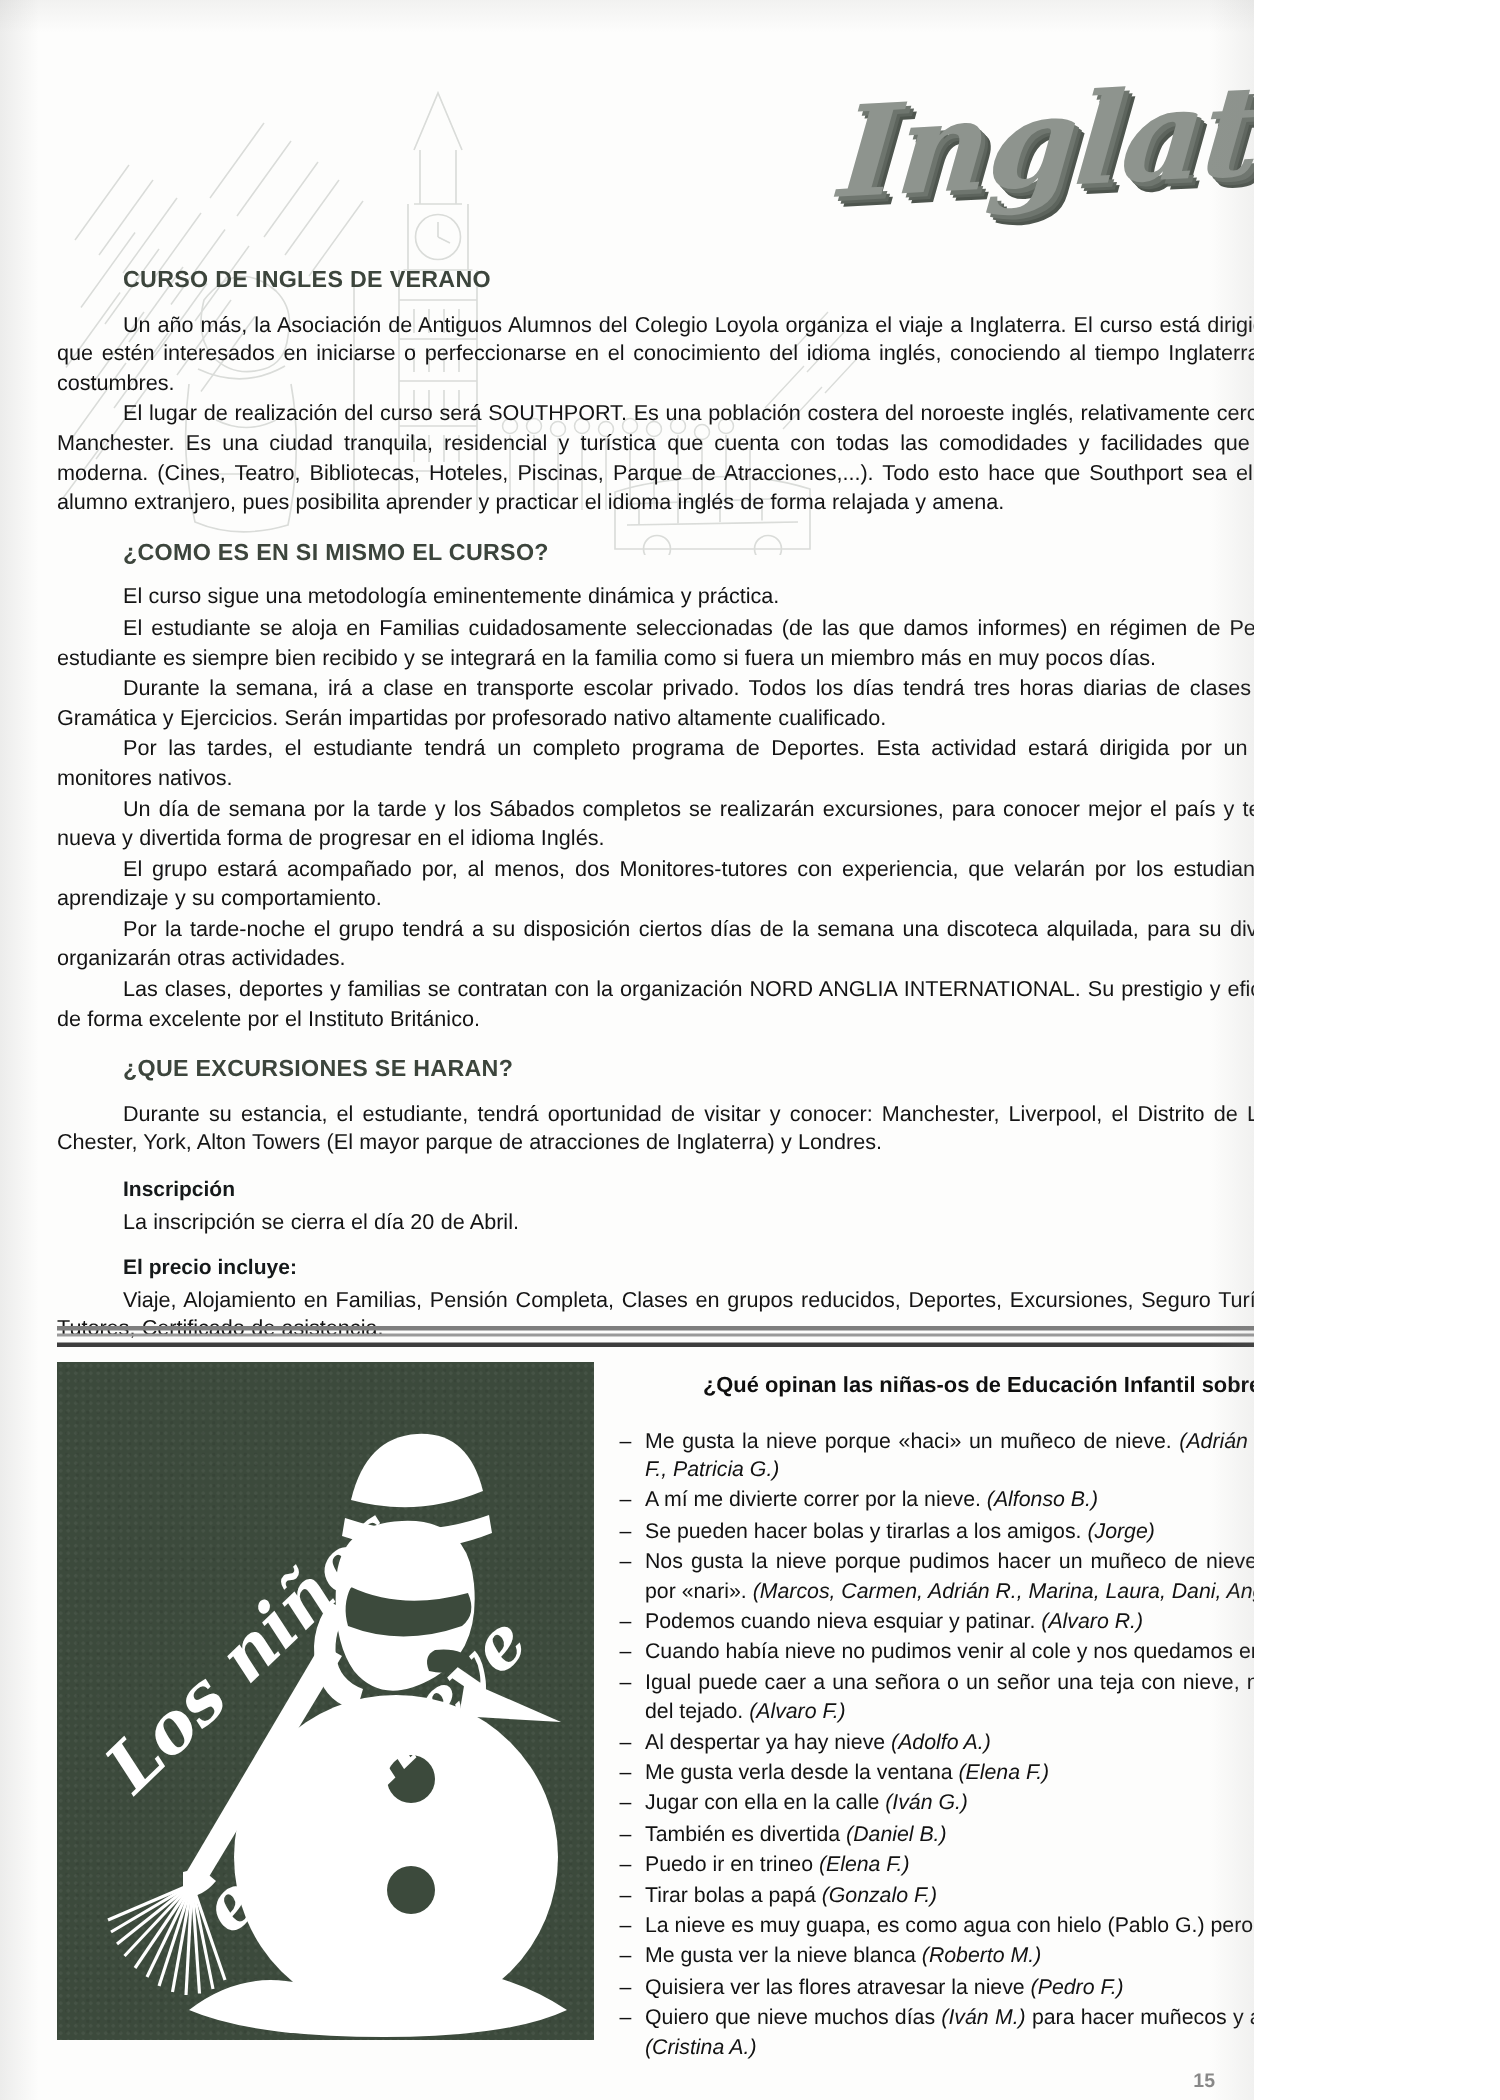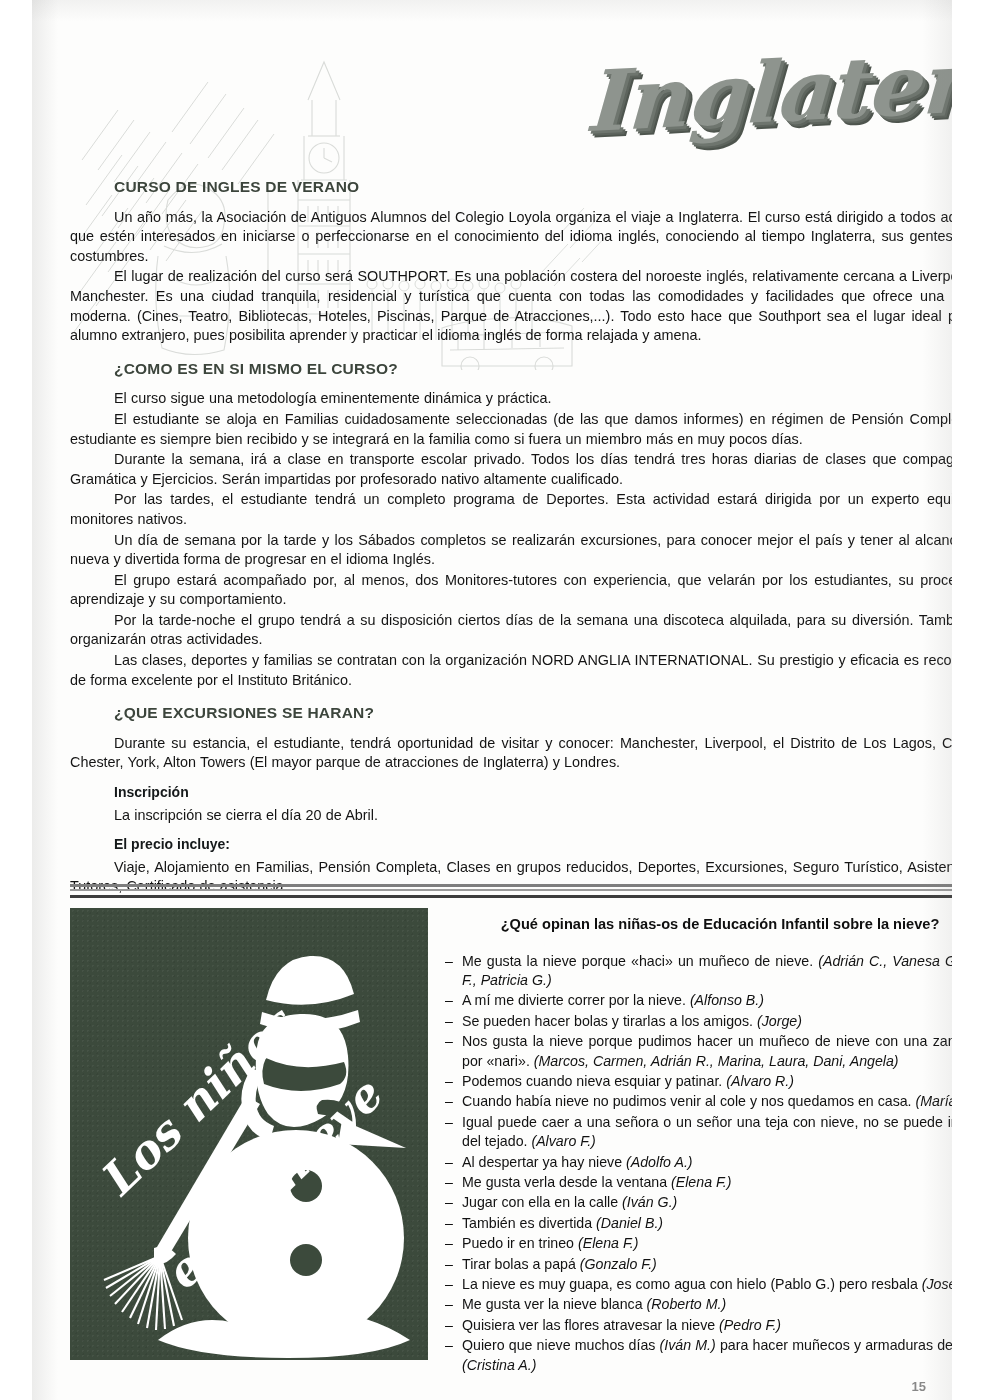--- a/index.html
+++ b/index.html
@@ -7,24 +7,23 @@
   body{
     width:1000px;height:1400px;
     background:#ffffff;
     font-family:"Liberation Sans", sans-serif;
     color:#1a1a1a;
     overflow:hidden;
     position:relative;
   }
   .page{
     position:relative;
-    width:920px;height:1400px;
+    width:836px;height:1400px;
     background:#fdfdfc;
     overflow:hidden;
-    margin-left:32px;
   }
   
   .scan-edge{
     position:absolute;inset:0;
     pointer-events:none;
     background:
       linear-gradient(to right, rgba(120,120,120,.13) 0px, rgba(255,255,255,0) 26px),
       linear-gradient(to left, rgba(130,130,130,.10) 0px, rgba(255,255,255,0) 30px),
       linear-gradient(to bottom, rgba(140,140,140,.10) 0px, rgba(255,255,255,0) 22px);
   }

